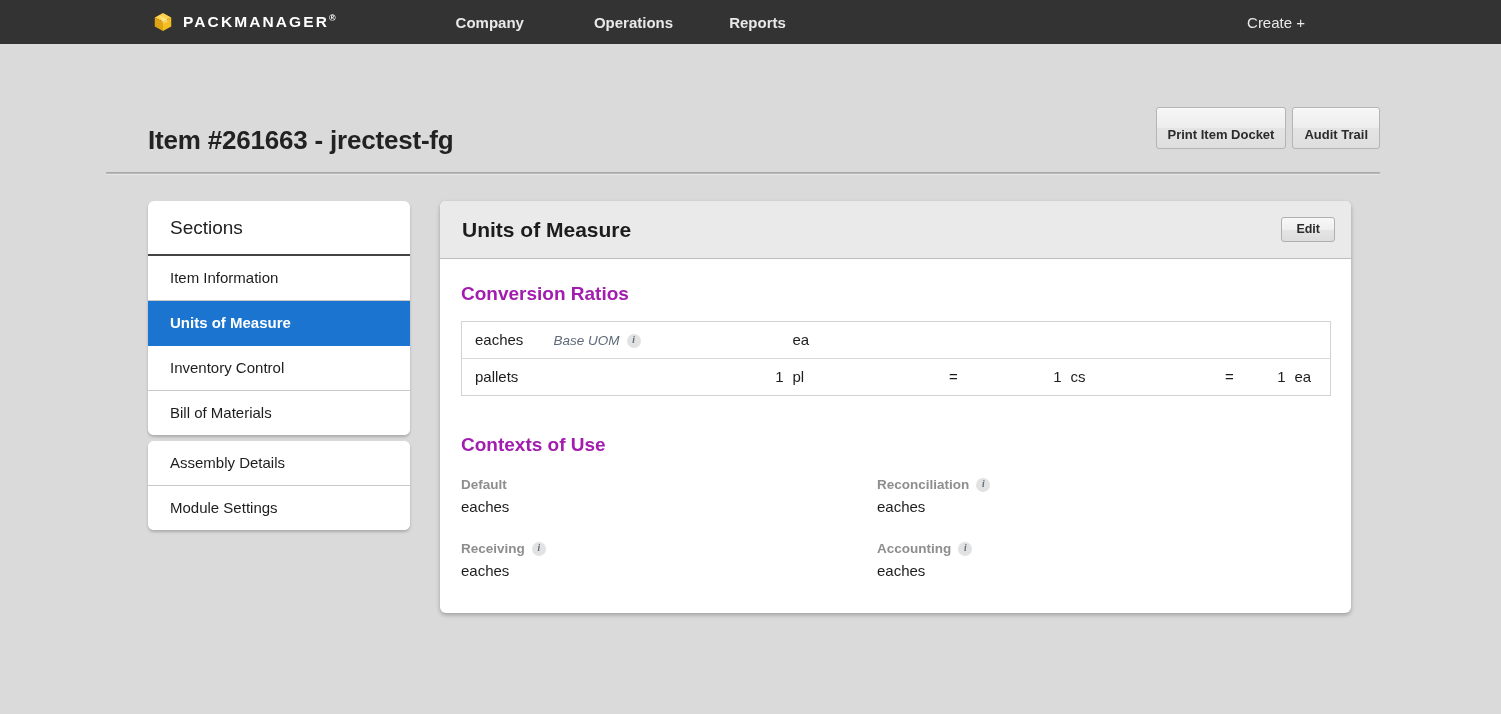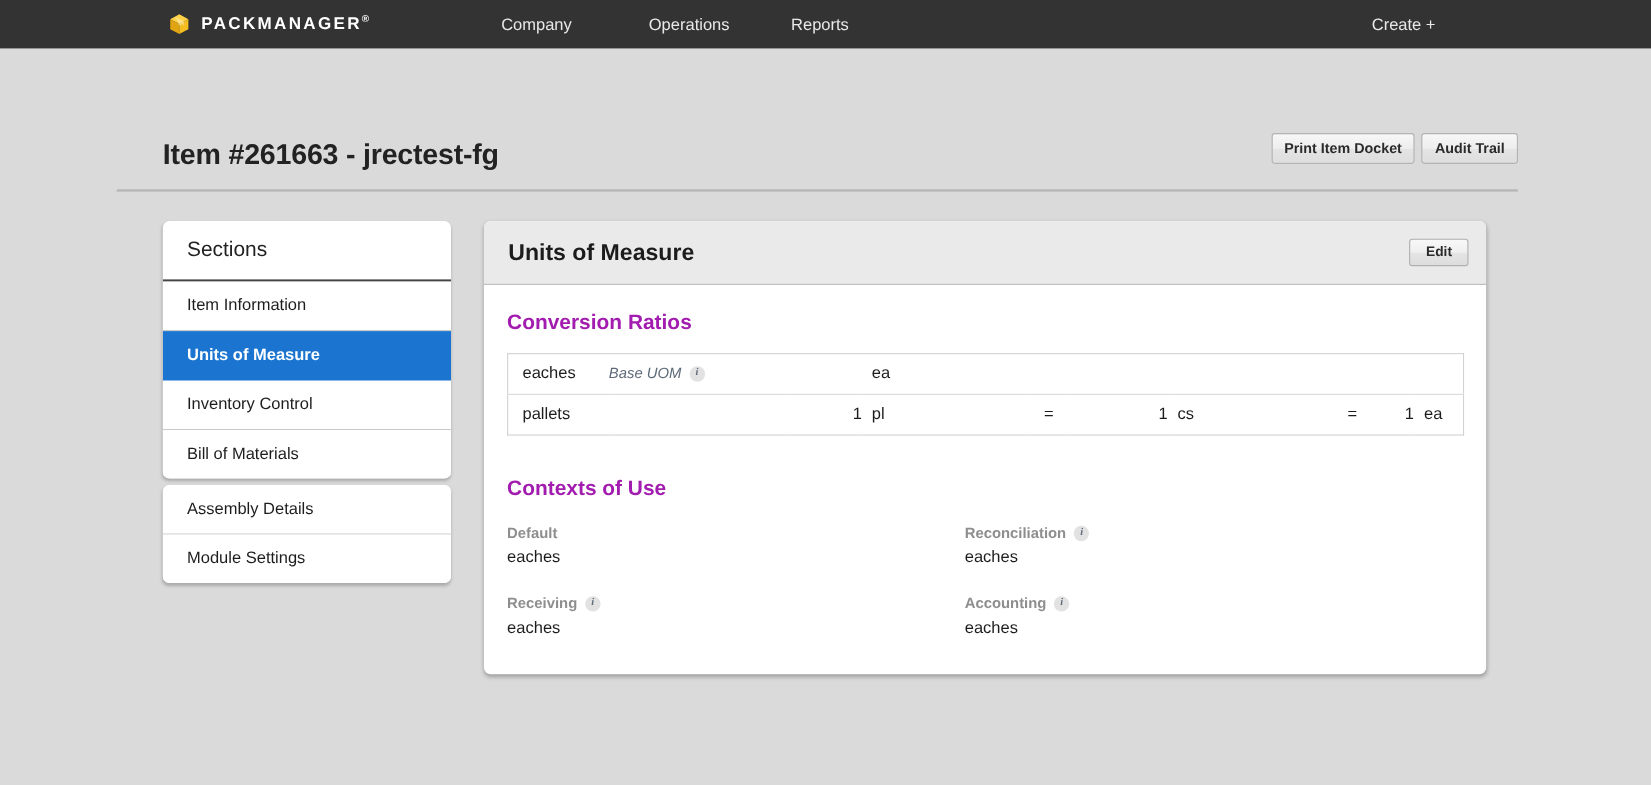--- a/index.html
+++ b/index.html
@@ -44,20 +44,21 @@
     margin-left: 120px;
   }
   .nav-link {
     color: #e9e9e9;
     font-size: 15px;
     padding: 0 30px;
     text-decoration: none;
     white-space: nowrap;
     line-height: 39px;
     cursor: pointer;
+    font-weight: bold;
   }
   .nav-link:first-child { padding-left: 0; margin-right: 40px; }
   .nav-link:nth-child(2) { padding-left: 0; padding-right: 0; margin-right: 56px; }
   .nav-link:nth-child(3) { padding-left: 0; padding-right: 0; }
   .nav-create {
     position: absolute;
     right: 196px;
     color: #e9e9e9;
     font-size: 15px;
     cursor: pointer;
@@ -83,21 +84,21 @@
   }
   .header-actions { display: flex; gap: 6px; padding-bottom: 7px; }
   .btn-std {
     font-family: "Liberation Sans", sans-serif;
     font-size: 13px;
     font-weight: bold;
     color: #2b2b2b;
     background: linear-gradient(to bottom, #f7f7f7 0%, #ededed 50%, #e4e4e4 51%, #dedede 100%);
     border: 1px solid #b4b4b4;
     border-radius: 3px;
-    padding: 5px 11px 6px;
+    padding: 19px 11px 6px;
     cursor: pointer;
     white-space: nowrap;
     box-shadow: 0 1px 0 rgba(255,255,255,0.6) inset;
   }
   .title-rule {
     margin: 16px 121px 0 106px;
     height: 3px;
     background: #b7b7b7;
     border-top: 1px solid #a9a9a9;
     border-bottom: 1px solid #e6e6e6;

